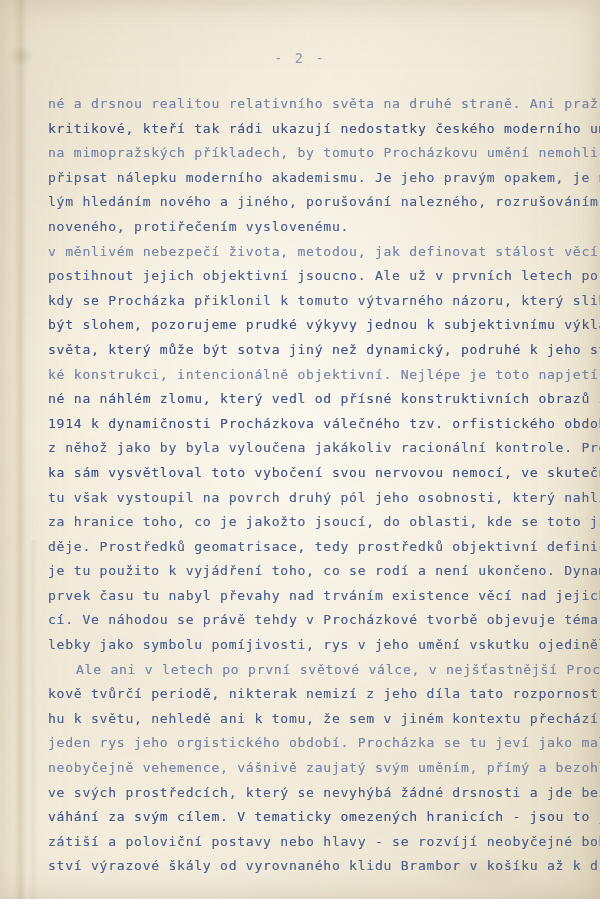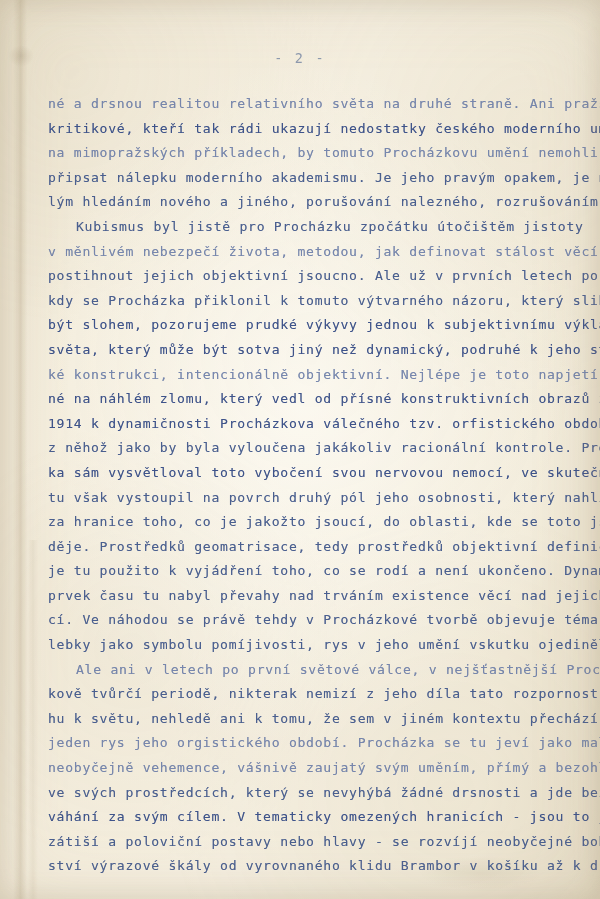--- a/index.html
+++ b/index.html
@@ -143,21 +143,21 @@
   <div class="content">
 
     <div class="page-number">- 2 -</div>
 
     <div class="body-text">
         <div class="line ink-light">né a drsnou realitou relativního světa na druhé straně. Ani pražští</div>
         <div class="line ink-dark">kritikové, kteří tak rádi ukazují nedostatky českého moderního umění</div>
         <div class="line ink-light">na mimopražských příkladech, by tomuto Procházkovu umění nemohli</div>
         <div class="line">připsat nálepku moderního akademismu. Je jeho pravým opakem, je neustá</div>
         <div class="line">lým hledáním nového a jiného, porušování nalezného, rozrušováním sta-</div>
-        <div class="line indent">Kubismus byl jistě pro Procházku zpočátku útočištěm jistoty</div>
+        <div class="line">noveného, protiřečením vyslovenému.</div>
         <div class="line ink-light">v měnlivém nebezpečí života, metodou, jak definovat stálost věcí, jak</div>
         <div class="line">postihnout jejich objektivní jsoucno. Ale už v prvních letech po r. 19</div>
         <div class="line">kdy se Procházka přiklonil k tomuto výtvarného názoru, který sliboval</div>
         <div class="line ink-dark">být slohem, pozorujeme prudké výkyvy jednou k subjektivnímu výkladu</div>
         <div class="line ink-dark">světa, který může být sotva jiný než dynamický, podruhé k jeho static-</div>
         <div class="line ink-light">ké konstrukci, intencionálně objektivní. Nejlépe je toto napjetí patr-</div>
         <div class="line ink-dark">né na náhlém zlomu, který vedl od přísné konstruktivních obrazů z r.</div>
         <div class="line ink-dark">1914 k dynamičnosti Procházkova válečného tzv. orfistického období,</div>
         <div class="line">z něhož jako by byla vyloučena jakákoliv racionální kontrole. Procház-</div>
         <div class="line ink-dark">ka sám vysvětloval toto vybočení svou nervovou nemocí, ve skutečnosti</div>

